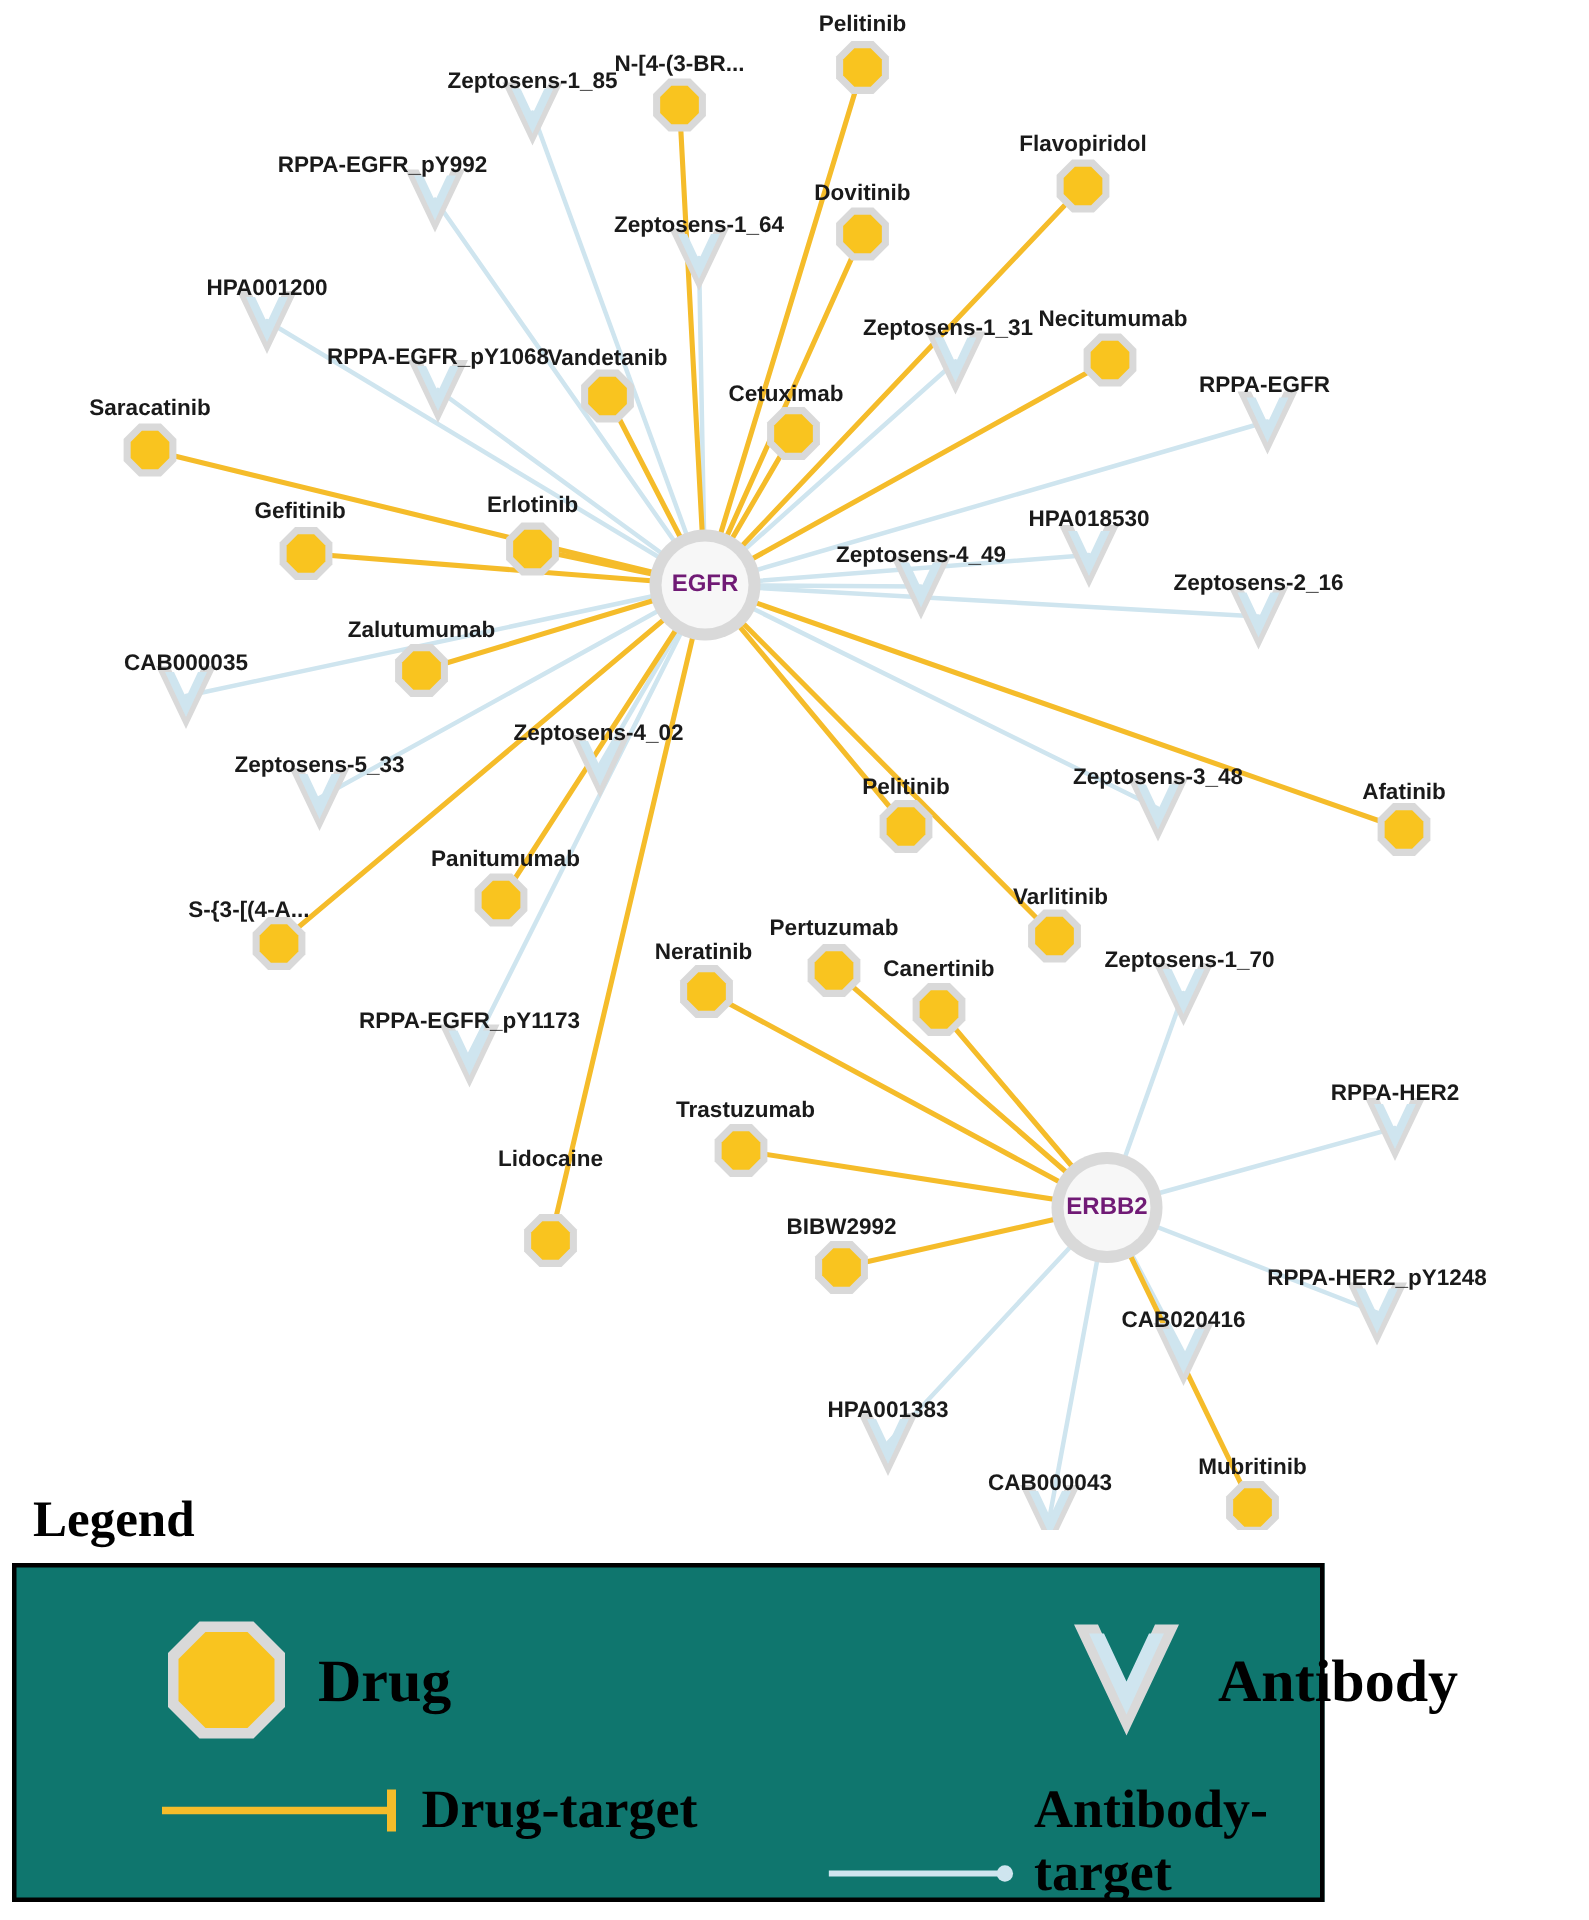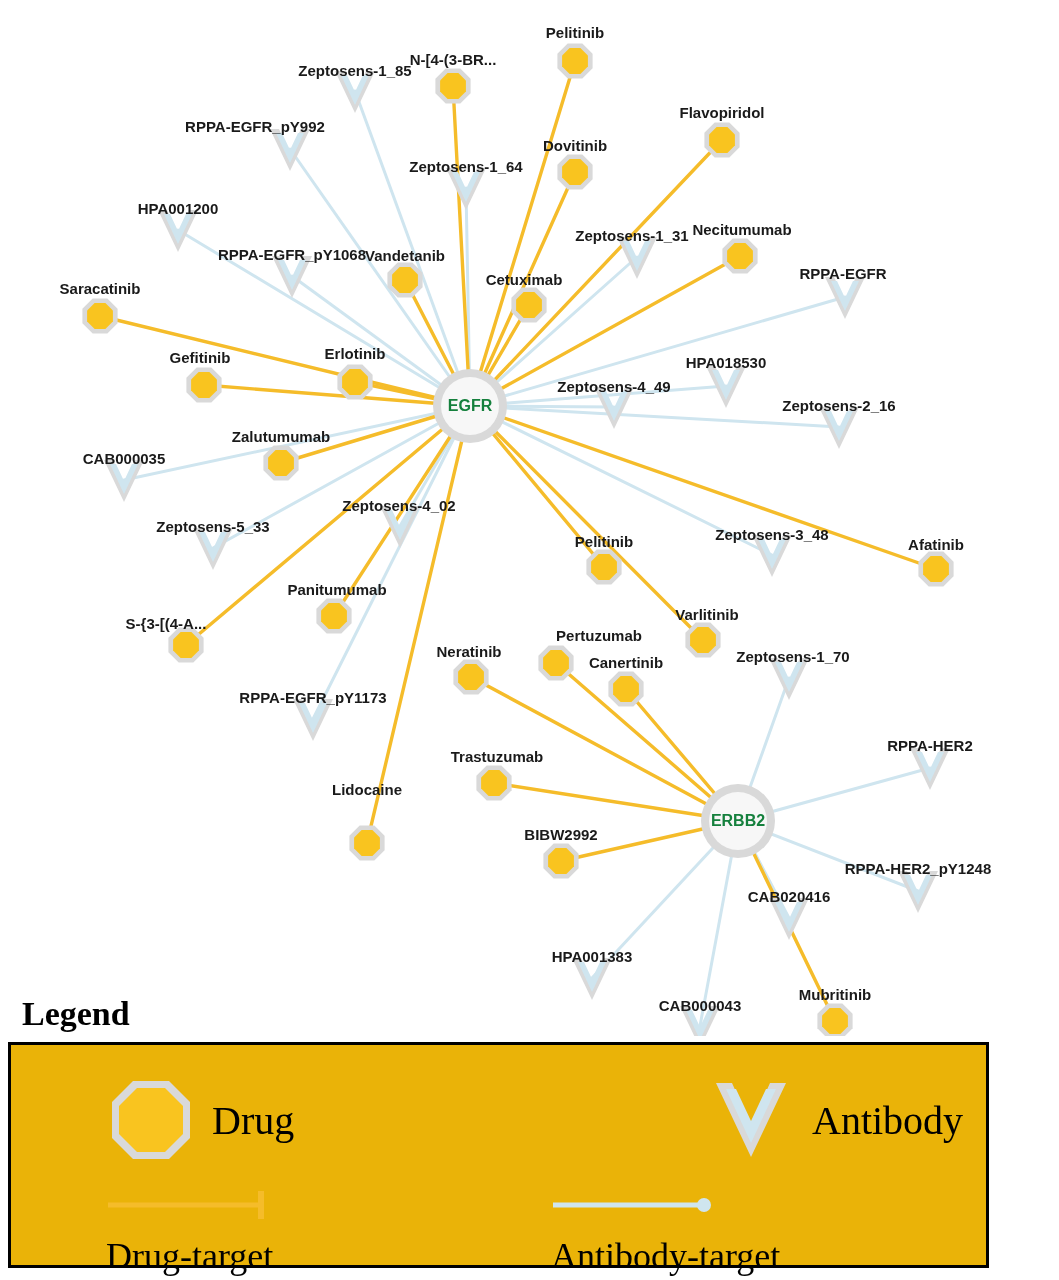--- a/index.html
+++ b/index.html
@@ -10,61 +10,62 @@
   body {
     width: 1059px;
     height: 1280px;
     font-family: "Liberation Sans", sans-serif;
     position: relative;
     overflow: hidden;
   }
   #network {
     position: absolute;
     left: 0;
-    top: 16px;
+    top: 0;
     width: 889px;
     height: 1020px;
   }
   #network svg {
     position: absolute;
     left: 0;
     top: 0;
   }
   .node-label {
     position: absolute;
     font-family: "Liberation Sans", sans-serif;
     font-weight: bold;
     font-size: 15px;
     color: #1a1a1a;
     white-space: nowrap;
     transform: translate(-50%, -50%);
     pointer-events: none;
   }
   .gene-label {
     font-size: 16px;
-    color: #15803d;
+    color: #701a75;
   }
   .legend-title {
     position: absolute;
     left: 22px;
     top: 995px;
     font-family: "Liberation Serif", serif;
     font-size: 34px;
     font-weight: bold;
     color: #000;
   }
   .legend-box {
     position: absolute;
     left: 8px;
     top: 1042px;
-    width: 981px;
+    width: 875px;
     height: 226px;
     border: 3px solid #000;
-    background: #eab308;
+    background: #0f766e;
     box-sizing: border-box;
+    font-weight: bold;
   }
   .legend-row-1 {
     position: absolute;
     left: 0;
     top: 20px;
     width: 100%;
     height: 110px;
   }
   .legend-item {
     position: absolute;
@@ -80,23 +81,22 @@
   .legend-row-2 {
     position: absolute;
     left: 0;
     top: 140px;
     width: 100%;
     height: 70px;
   }
   .legend-edge-item {
     position: absolute;
     display: flex;
-    align-items: flex-start;
+    align-items: flex-end;
     gap: 10px;
-    flex-direction: column;
   }
   .legend-edge-item .legend-text {
     font-family: "Liberation Serif", serif;
     font-size: 36px;
     color: #000;
   }
 </style>
 </head>
 <body>
 
@@ -340,21 +340,21 @@
     <div class="node-label" style="left: 524px; top: 263px;">Cetuximab</div>
     <div class="node-label" style="left: 100px; top: 272px;">Saracatinib</div>
     <div class="node-label" style="left: 200px; top: 341px;">Gefitinib</div>
     <div class="node-label" style="left: 355px; top: 337px;">Erlotinib</div>
     <div class="node-label" style="left: 281px; top: 420px;">Zalutumumab</div>
     <div class="node-label" style="left: 936px; top: 528px;">Afatinib</div>
     <div class="node-label" style="left: 604px; top: 525px;">Pelitinib</div>
     <div class="node-label" style="left: 707px; top: 598px;">Varlitinib</div>
     <div class="node-label" style="left: 337px; top: 573px;">Panitumumab</div>
     <div class="node-label" style="left: 166px; top: 607px;">S-{3-[(4-A...</div>
-    <div class="node-label" style="left: 556px; top: 619px; margin-left: 43px;">Pertuzumab</div>
+    <div class="node-label" style="left: 556px; top: 619px;">Pertuzumab</div>
     <div class="node-label" style="left: 469px; top: 635px;">Neratinib</div>
     <div class="node-label" style="left: 626px; top: 646px;">Canertinib</div>
     <div class="node-label" style="left: 497px; top: 740px;">Trastuzumab</div>
     <div class="node-label" style="left: 367px; top: 773px;">Lidocaine</div>
     <div class="node-label" style="left: 561px; top: 818px;">BIBW2992</div>
     <div class="node-label" style="left: 835px; top: 978px;">Mubritinib</div>
     <div class="node-label" style="left: 355px; top: 54px;">Zeptosens-1_85</div>
     <div class="node-label" style="left: 255px; top: 110px;">RPPA-EGFR_pY992</div>
     <div class="node-label" style="left: 466px; top: 150px; text-align: center;">Zeptosens-1_64</div>
     <div class="node-label" style="left: 178px; top: 192px;">HPA001200</div>

